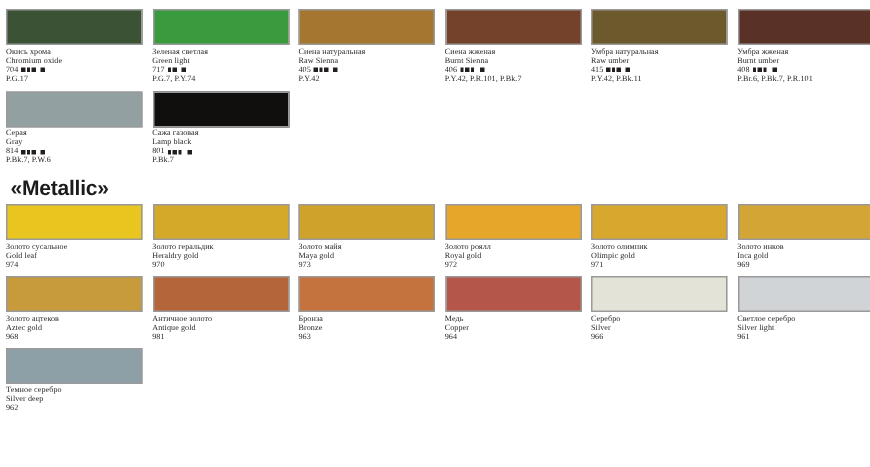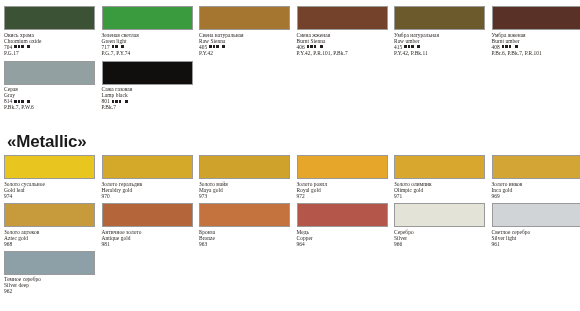--- a/index.html
+++ b/index.html
@@ -77,23 +77,23 @@
     background: #231f20;
     display: inline-block;
     margin-left: 1.5px;
   }
   .pig { color: #2b2724; }
 
   
   .section-title {
     font-family: "Liberation Sans", sans-serif;
     font-weight: bold;
-    font-size: 17px;
+    font-size: 14px;
     color: #1b1b1b;
-    margin: 22px 0 3px 3px;
+    margin: 7px 0 3px 3px;
     letter-spacing: -0.01em;
   }
 
   .row-gap-a { margin-top: 5px; }
   .row-gap-b { margin-top: 4px; }
 
   .grid.metal .chip { height: 24px; }
 </style>
 </head>
 <body>

